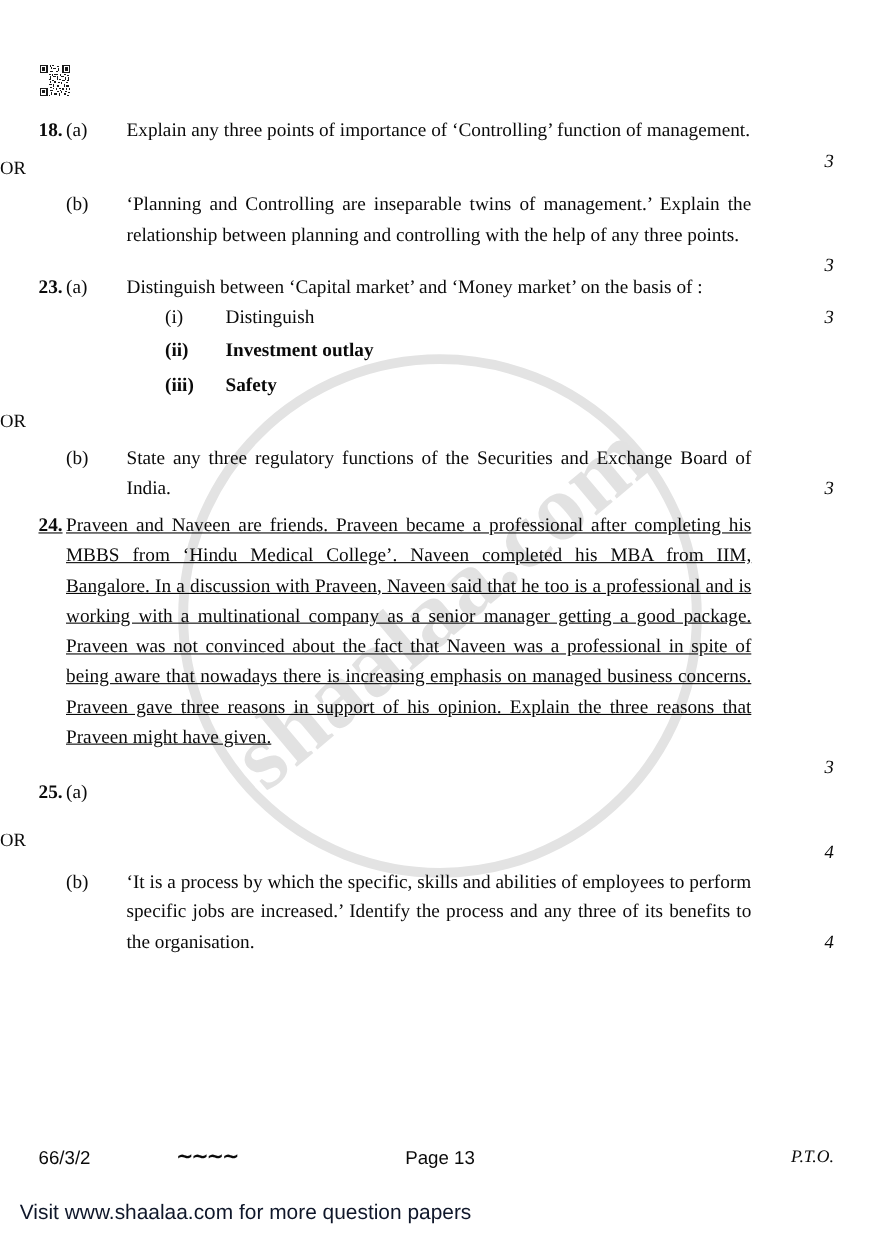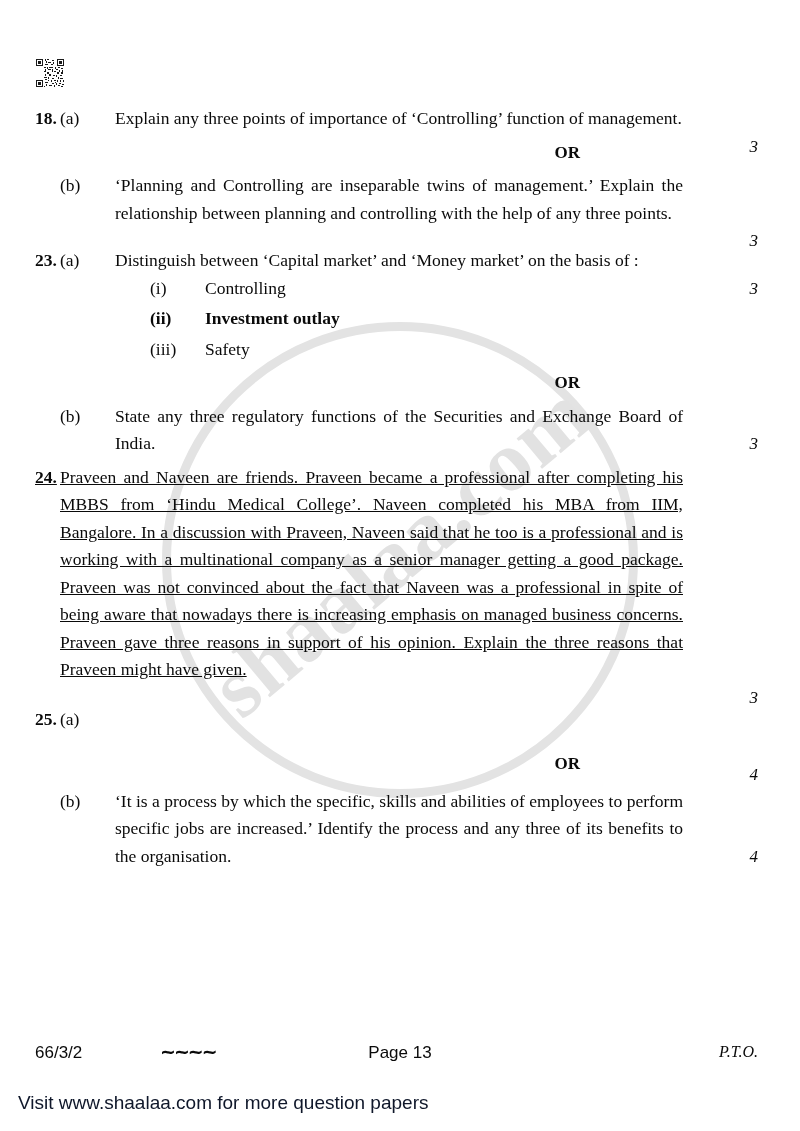--- a/index.html
+++ b/index.html
@@ -107,23 +107,23 @@
 
   .marks {
     position: absolute;
     right: 42px;
     font-size: 17px;
     font-style: italic;
     line-height: 27.5px;
   }
 
   .or {
-    text-align: right;
+    text-align: left;
     font-size: 17px;
-    font-weight: 700;
+    font-weight: 400;
     line-height: 27.5px;
     width: 580px;
     margin-left: 0;
   }
 
   .subrow {
     display: flex;
     align-items: flex-start;
     font-size: 17.5px;
     line-height: 27.5px;
@@ -293,27 +293,27 @@
     <div class="qblock" style="margin-top:20px;">
       <div class="qrow">
         <div class="qnum">23.</div>
         <div class="qlabel">(a)</div>
         <div class="qtext">Distinguish between ‘Capital market’ and ‘Money market’ on the basis of :</div>
         <div class="marks" style="top:27.5px;">3</div>
       </div>
       <div style="padding-left:150px;">
         <div class="subrow">
           <div class="subnum">(i)</div>
-          <div class="subtxt">Controlling</div>
+          <div class="subtxt">Distinguish</div>
         </div>
         <div class="subrow" style="margin-top:3px;font-weight:bold;">
           <div class="subnum">(ii)</div>
           <div class="subtxt">Investment outlay</div>
         </div>
-        <div class="subrow" style="margin-top:3px;">
+        <div class="subrow" style="margin-top:3px;font-weight:bold;">
           <div class="subnum">(iii)</div>
           <div class="subtxt">Safety</div>
         </div>
       </div>
       <div class="or" style="margin-top:6px;">OR</div>
       <div class="qrow" style="margin-top:6px;">
         <div class="qnum"></div>
         <div class="qlabel">(b)</div>
         <div class="qtext">State any three regulatory functions of the Securities and Exchange Board of India.</div>
         <div class="marks" style="top:27.5px;">3</div>

